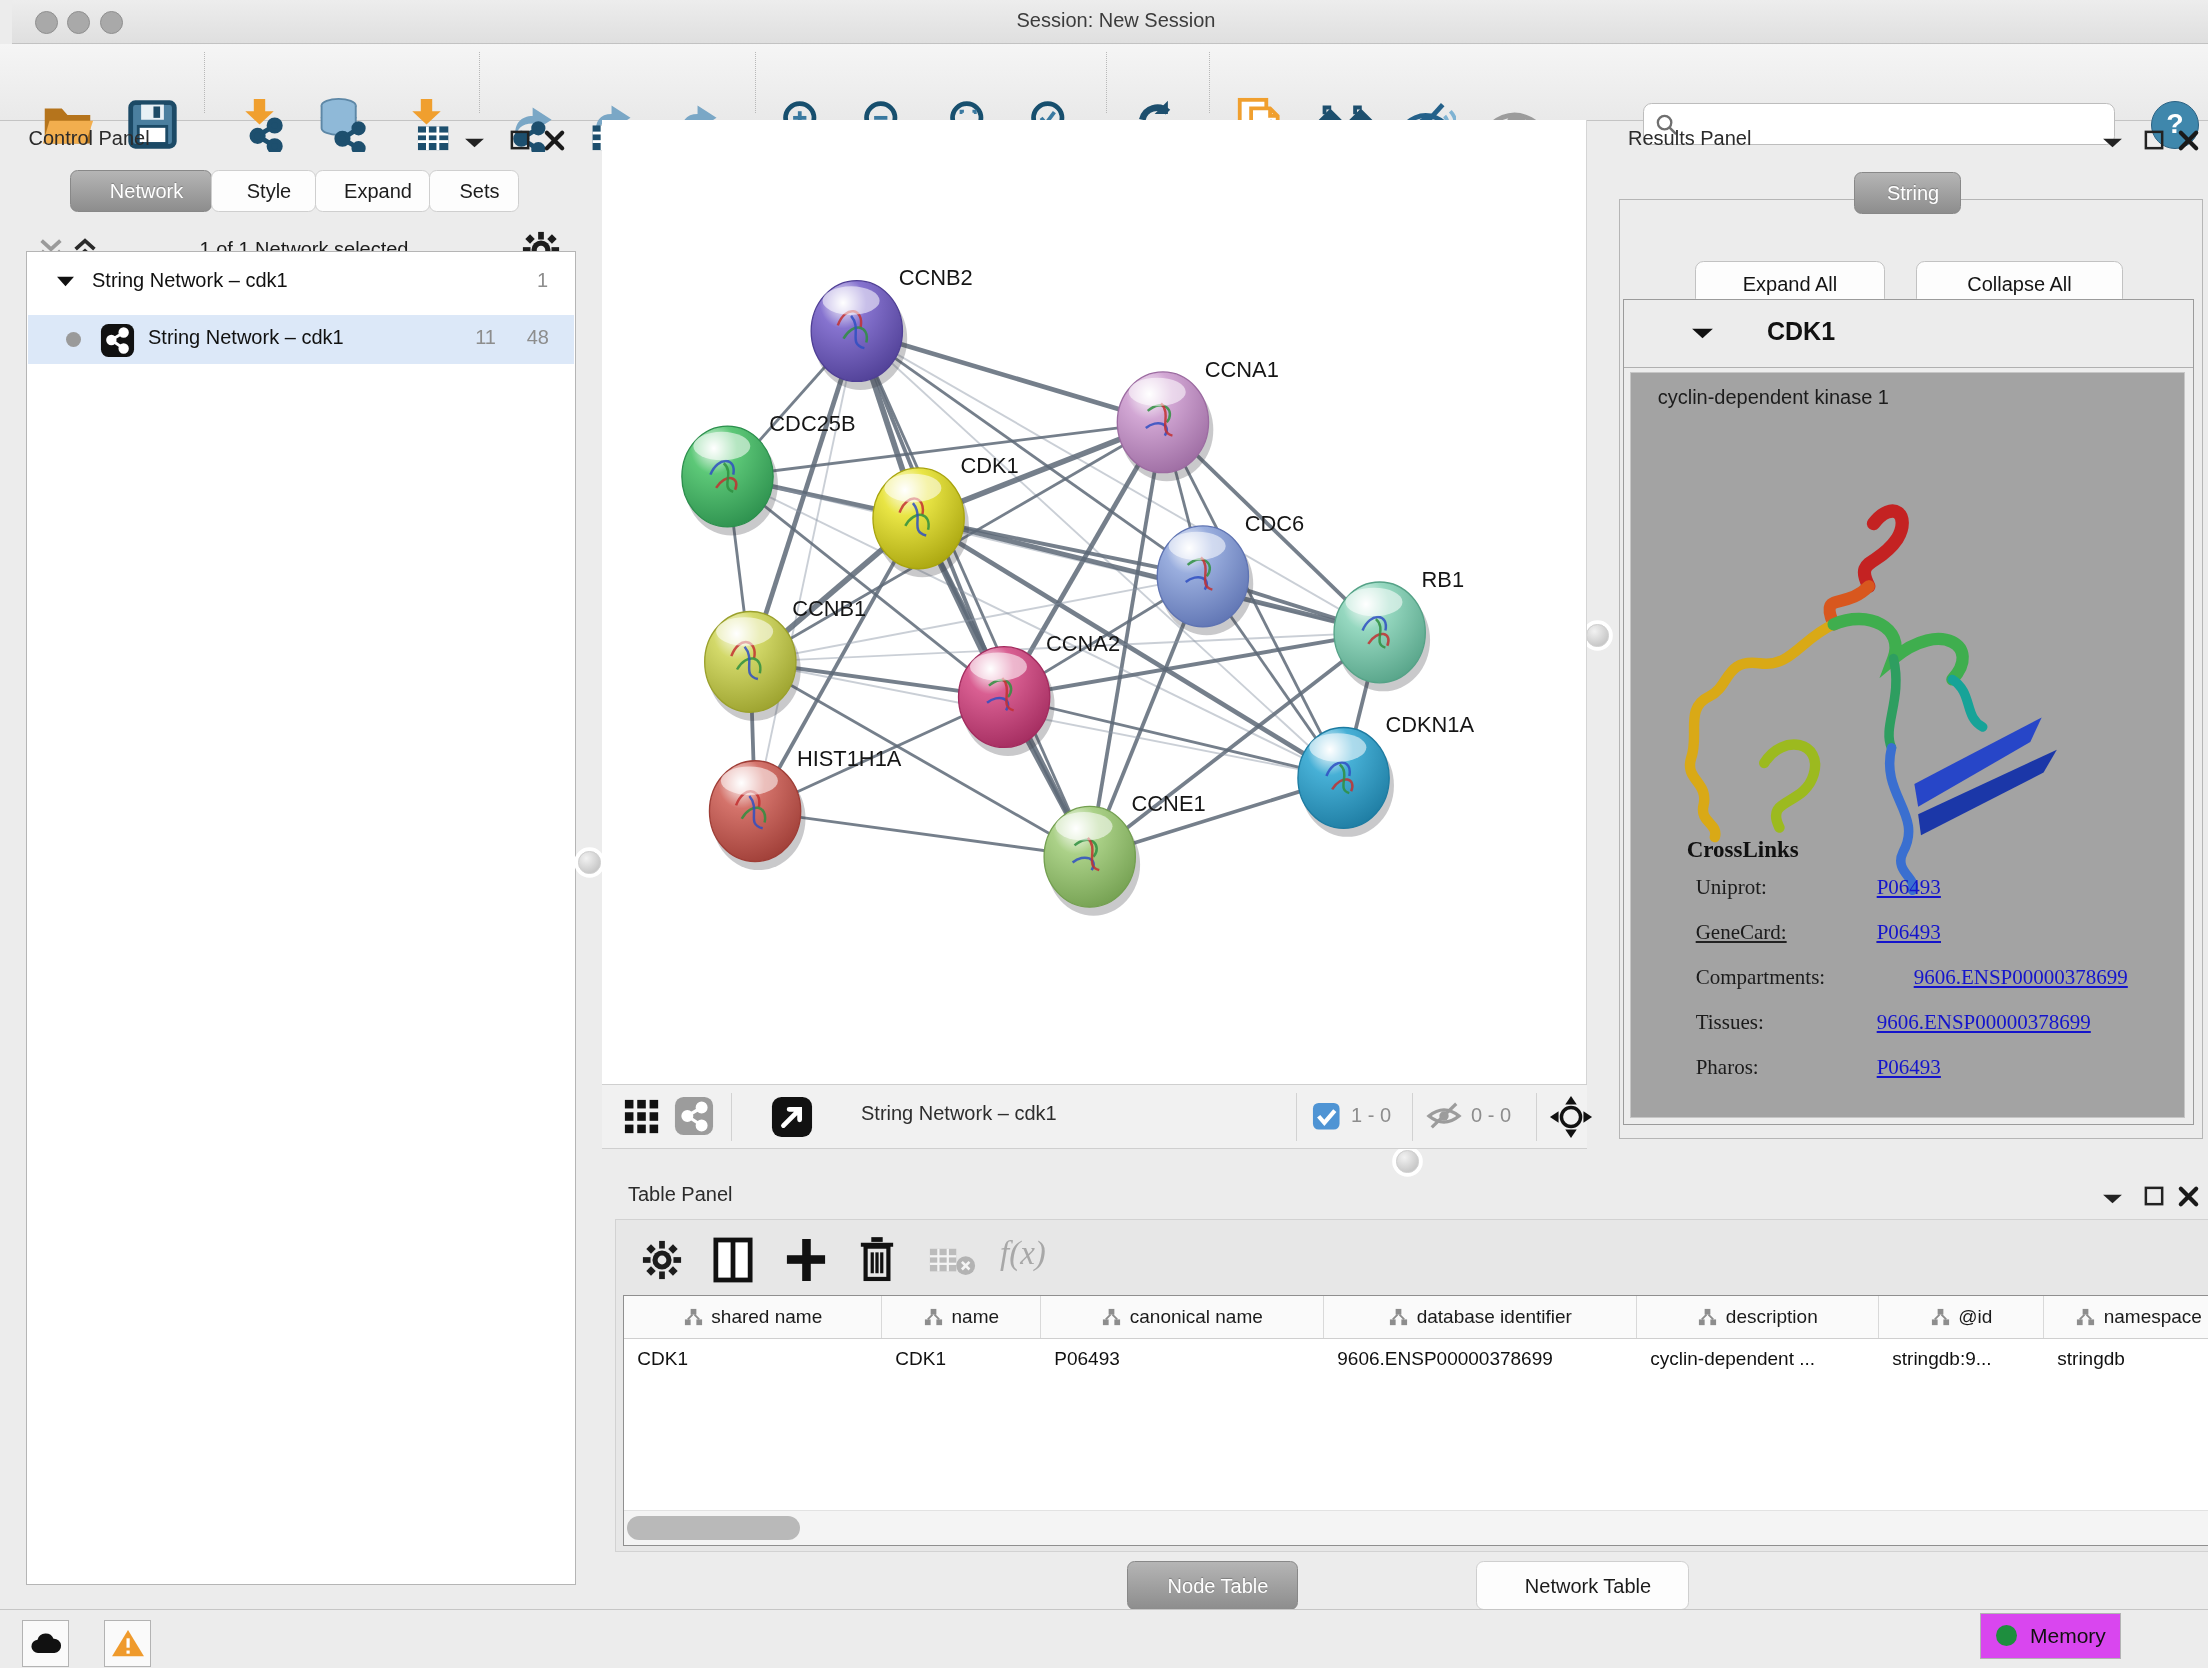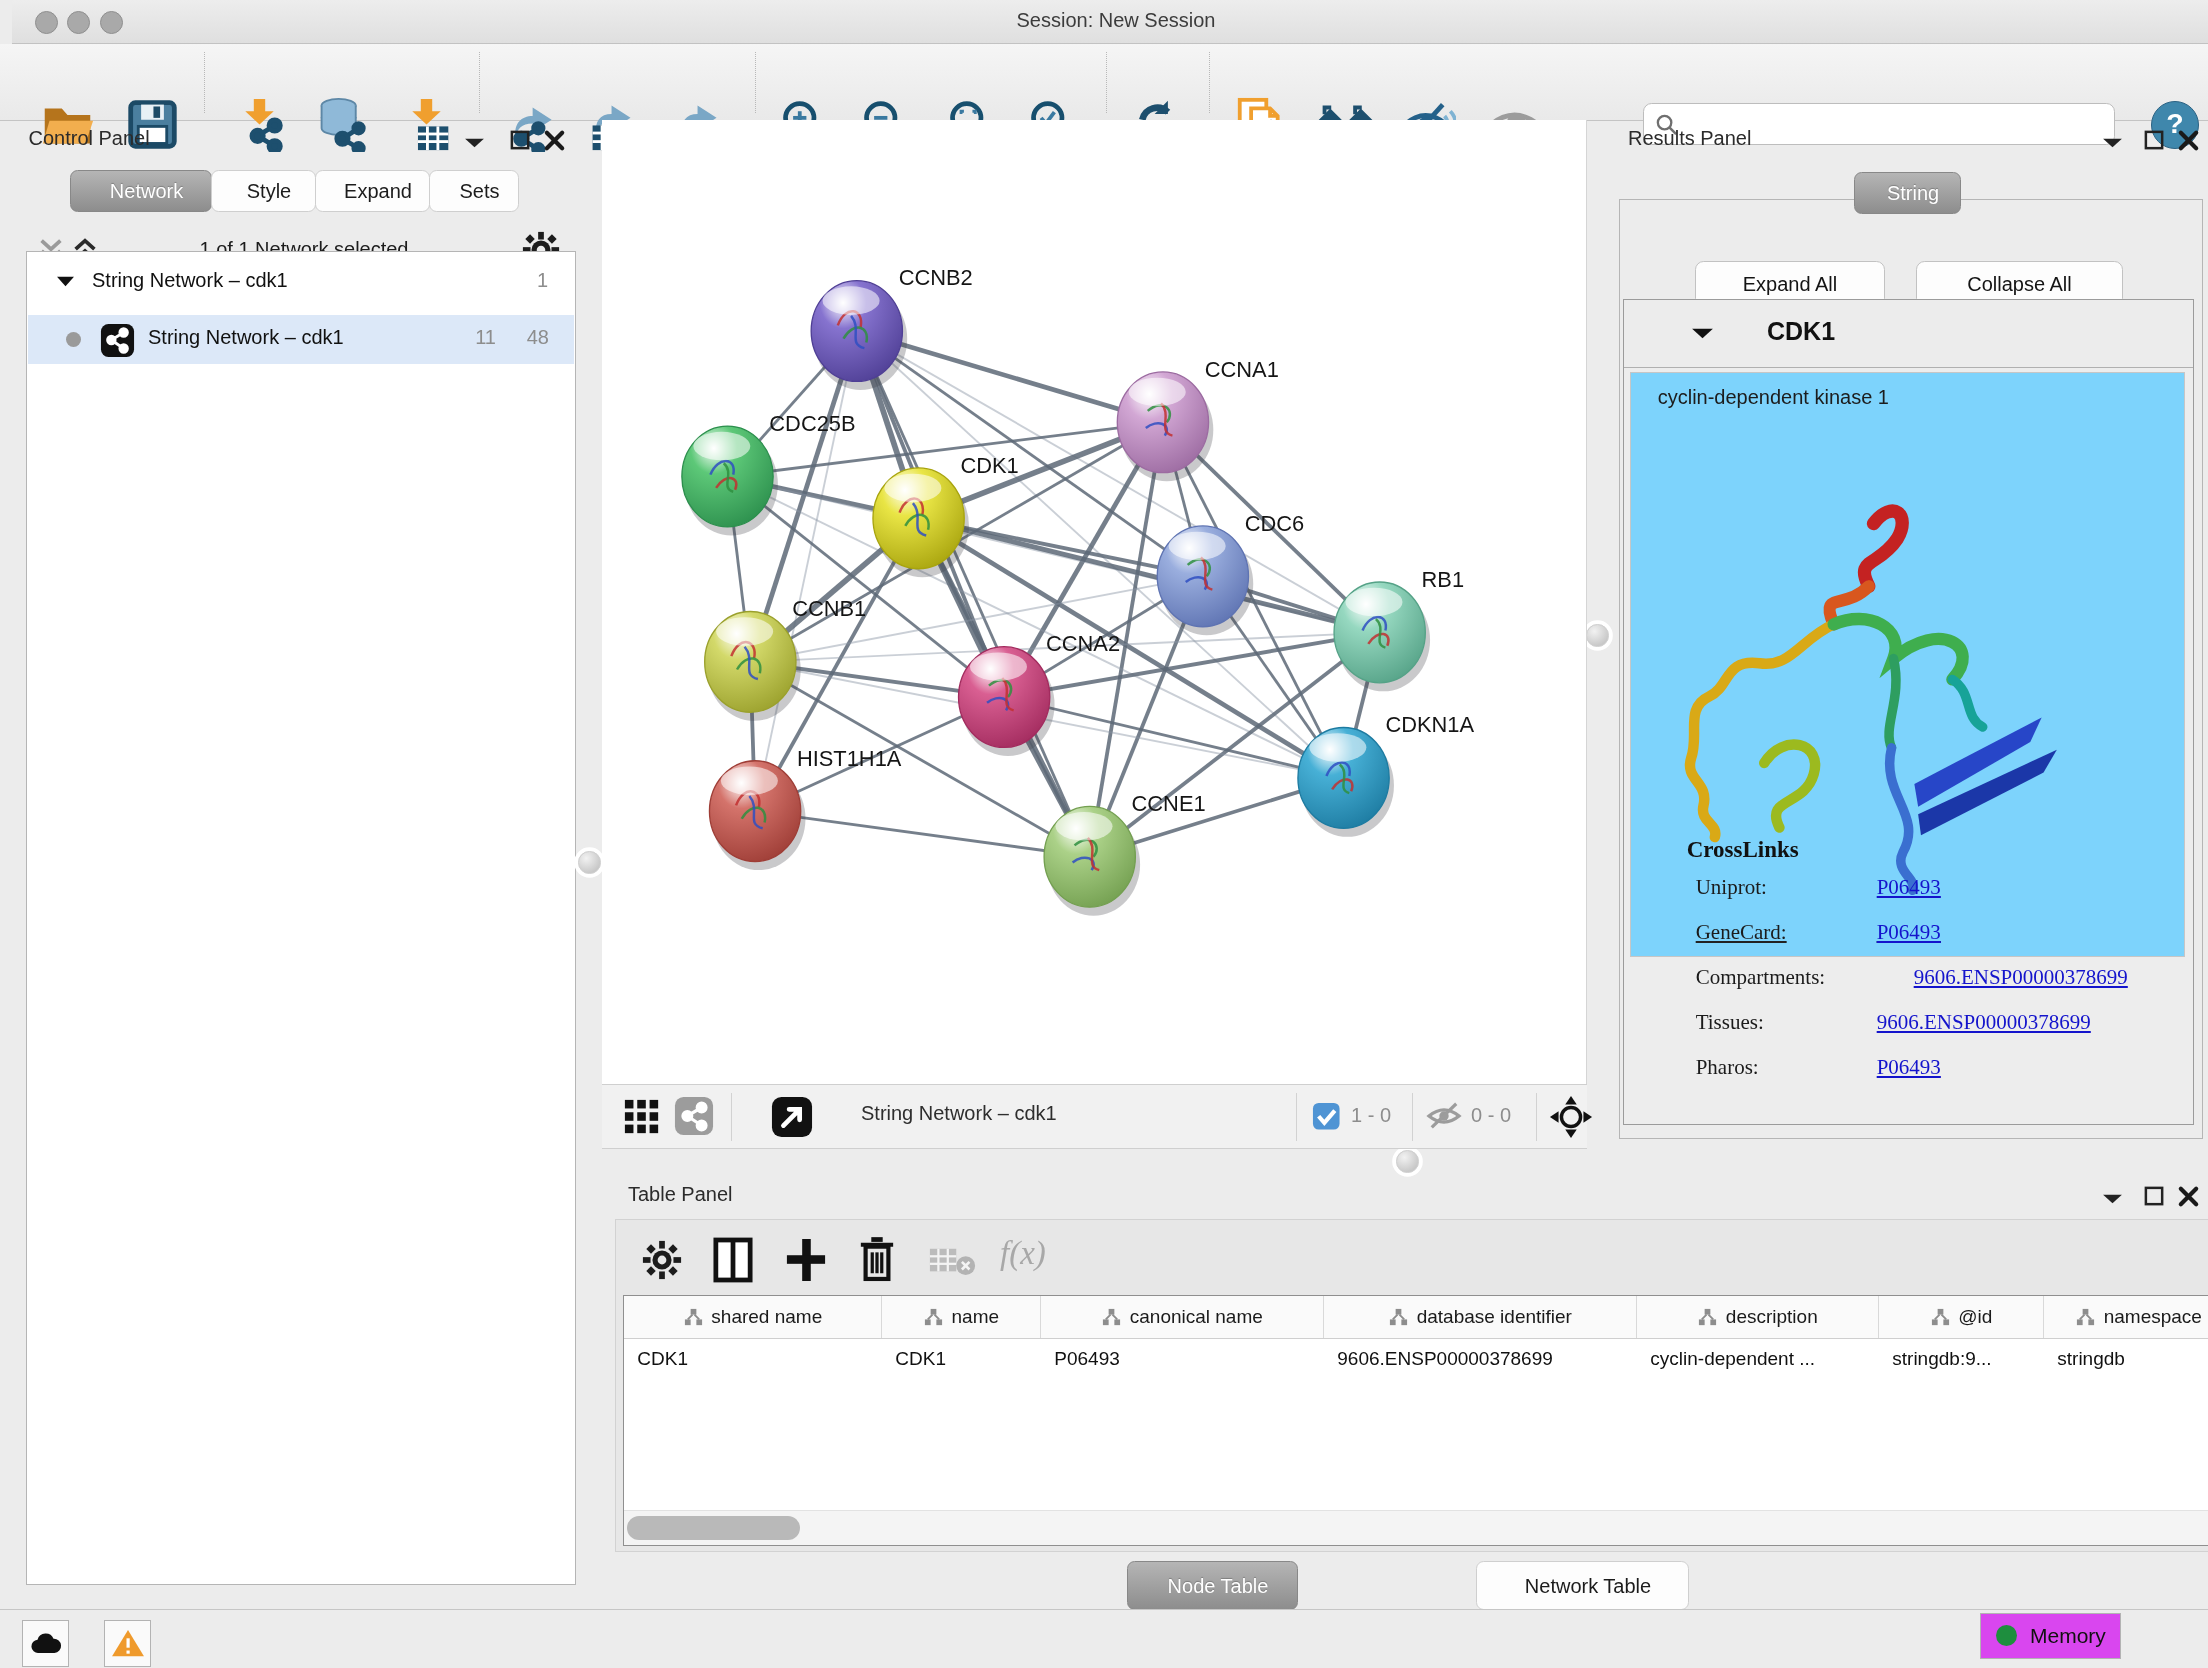--- a/index.html
+++ b/index.html
@@ -589,21 +589,21 @@
   <div class="btn abs" style="left:1695px;top:261px;width:190px;height:46px;line-height:44px">Expand All</div>
   <div class="btn abs" style="left:1916px;top:261px;width:207px;height:46px;line-height:44px">Collapse All</div>
 
   <div class="abs rinner">
     <div style="position:absolute;left:0;top:0;width:100%;height:67px;border-bottom:1px solid #b0b0b0;background:#ececec">
       <svg style="position:absolute;left:65px;top:25px" width="27" height="17" viewBox="0 0 28 18">
           <path d="M3 4 l11 10 11-10 z" fill="#111"></path>
         </svg>
       <span style="position:absolute;left:143px;top:17px;font-size:25px;font-weight:bold;color:#111">CDK1</span>
     </div>
-    <div style="position:absolute;left:5.7px;top:72px;width:555px;height:585px;background:#7dd3fc;border:1px solid #c6c6c6;box-sizing:border-box">
+    <div style="position:absolute;left:5.7px;top:72px;width:555px;height:746px;background:#a3a3a3;border:1px solid #c6c6c6;box-sizing:border-box">
       <div style="position:absolute;left:27px;top:13.3px;font-size:20px;color:#1c1c1c">cyclin-dependent kinase 1</div>
 
       <svg style="position:absolute;left:38px;top:124px" width="409" height="399" viewBox="0 0 430 420">
         <g fill="none" stroke-linecap="round">
           <path d="M215 28 C235 2 255 18 240 44 C220 74 195 64 210 94" stroke="#c42222" stroke-width="14"></path>
           <path d="M210 94 C185 120 158 98 173 134" stroke="#d8571e" stroke-width="13"></path>
           <path d="M173 134 C138 150 128 180 95 175 C58 170 64 200 42 210 C16 222 32 250 23 275 C16 298 42 300 36 325 C32 342 52 344 48 358" stroke="#d9a916" stroke-width="11"></path>
           <path d="M100 280 C120 248 162 258 152 292 C142 326 100 316 116 348" stroke="#9cba1f" stroke-width="11"></path>
           <path d="M173 134 C210 118 248 138 236 170 C286 128 330 158 298 192" stroke="#3fae4e" stroke-width="13"></path>
           <path d="M236 170 C246 212 224 242 234 264" stroke="#2e9e60" stroke-width="10"></path>

